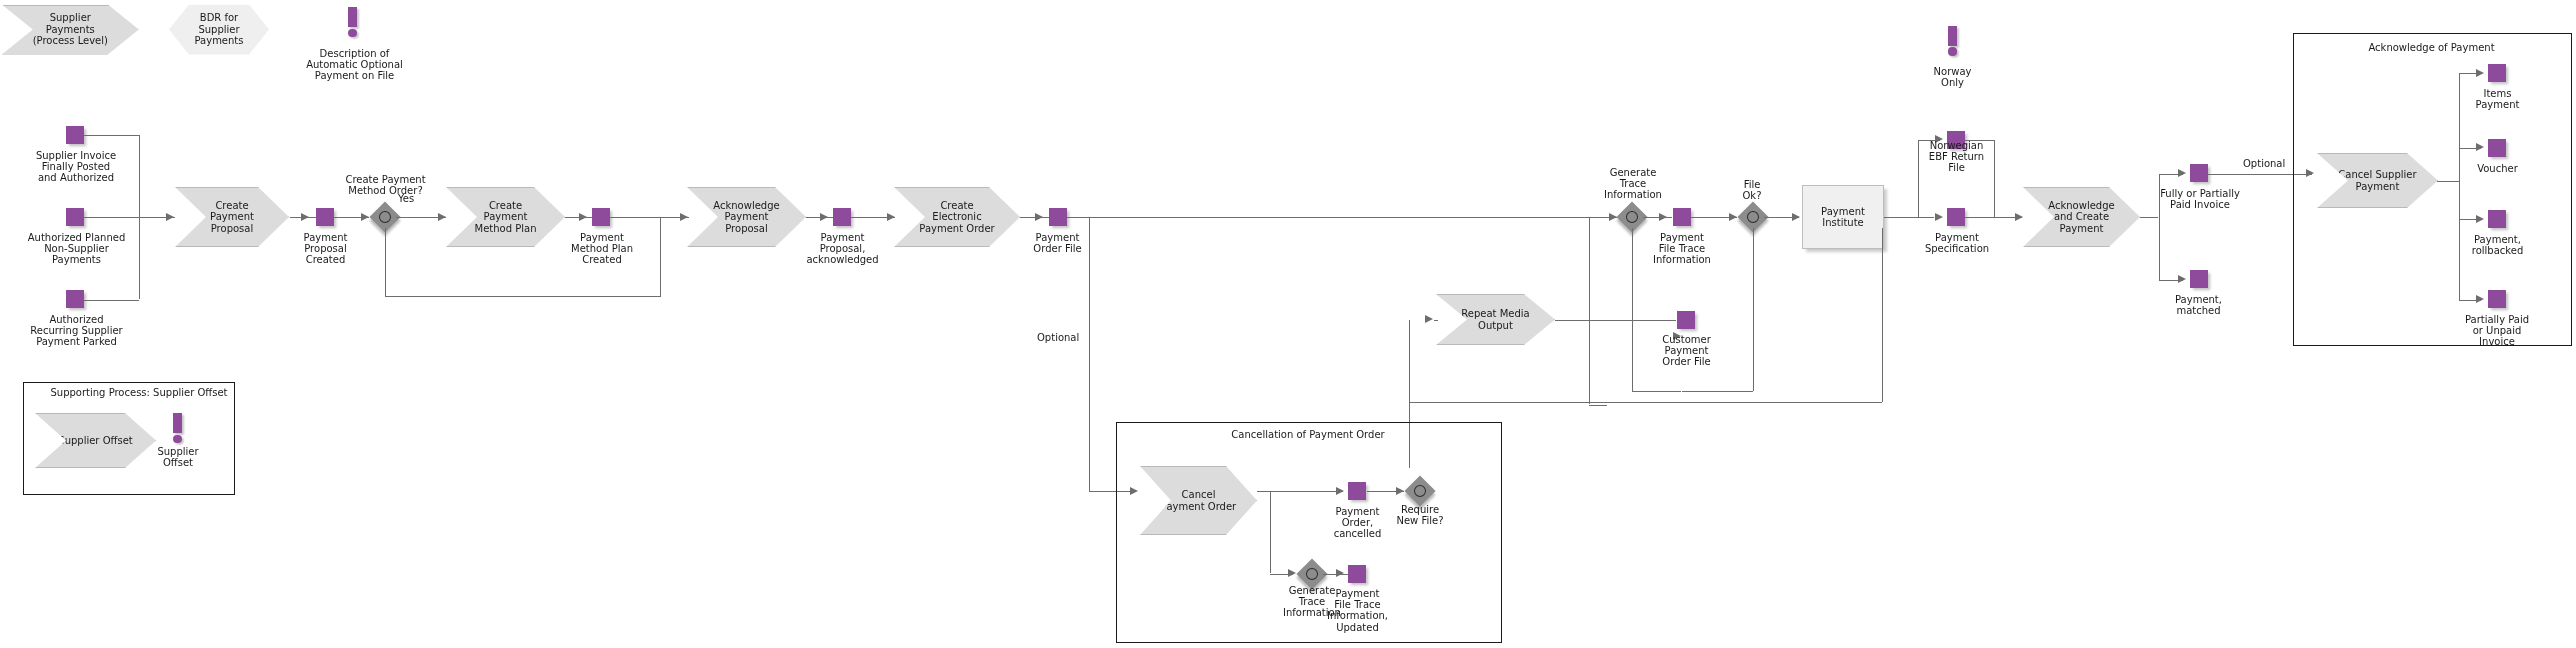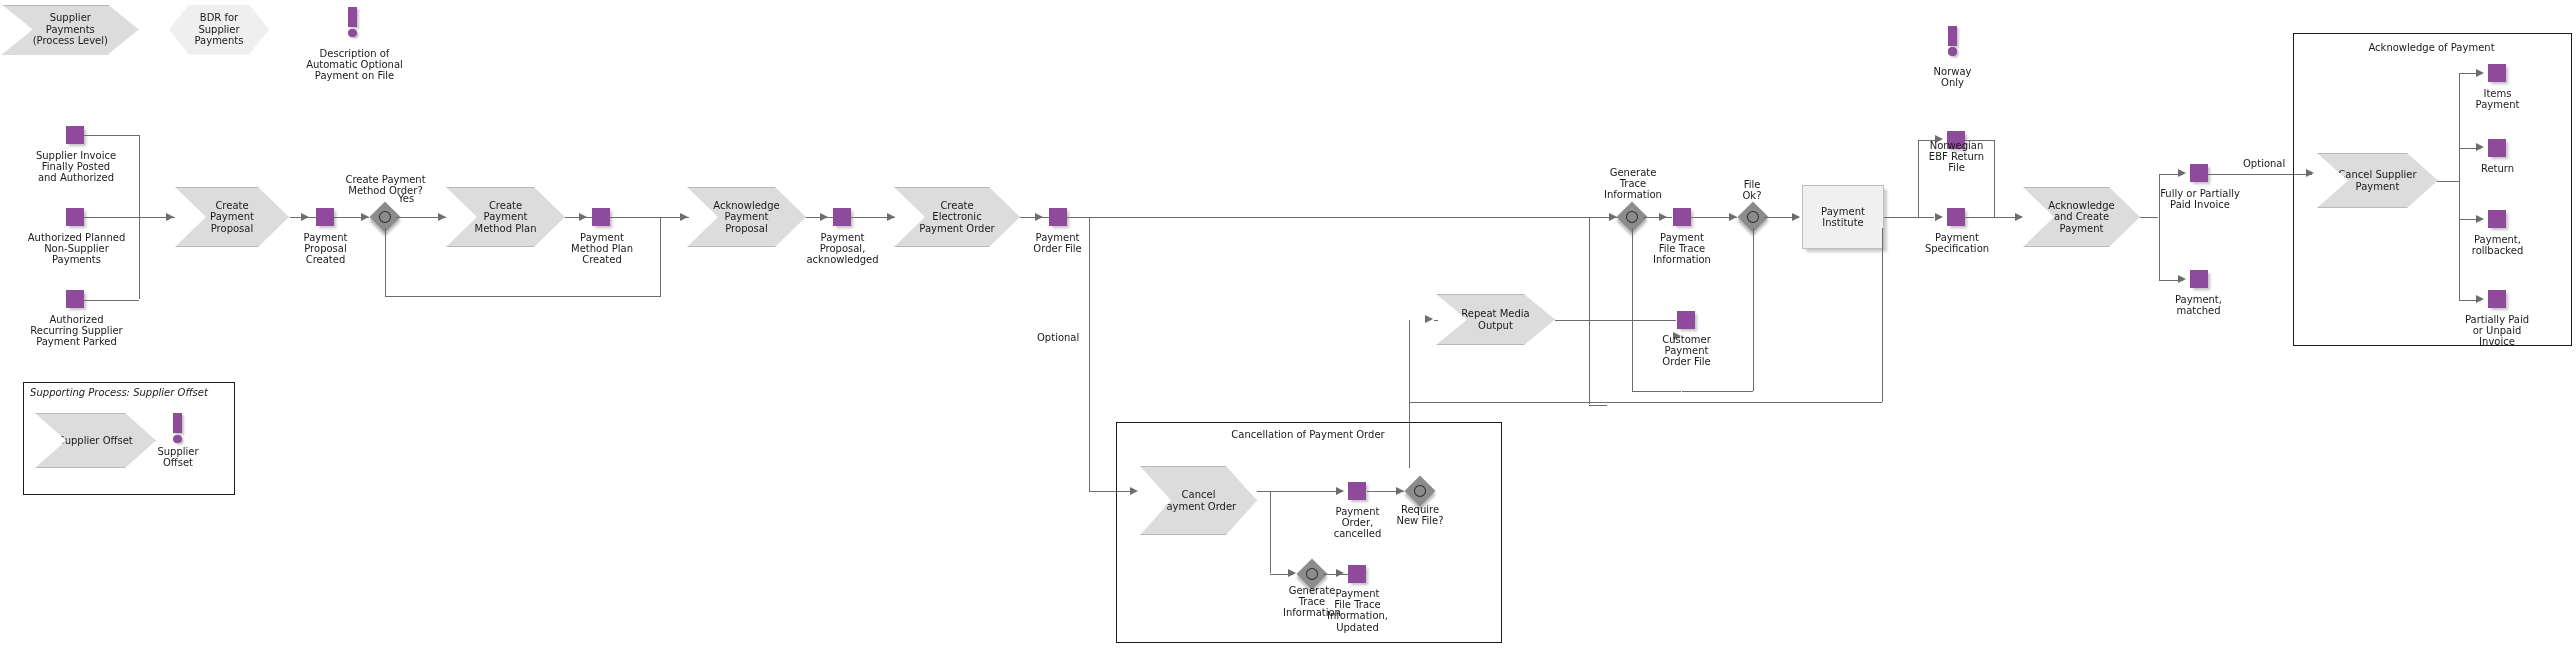--- a/index.html
+++ b/index.html
@@ -337,33 +337,33 @@
   <div class="arrow r" style="left:2476px;top:69px;"></div>
   <div class="arrow r" style="left:2476px;top:143px;"></div>
   <div class="arrow r" style="left:2476px;top:215px;"></div>
   <div class="arrow r" style="left:2476px;top:295px;"></div>
 
   <div class="node evt" style="left:2488px;top:64px;"></div>
   <div class="evt-lbl t11" style="left:2452px;top:88px;width:91px;">Items
 Payment</div>
 
   <div class="node evt" style="left:2488px;top:139px;"></div>
-  <div class="evt-lbl t11" style="left:2452px;top:163px;width:91px;">Return</div>
+  <div class="evt-lbl t11" style="left:2452px;top:163px;width:91px;">Voucher</div>
 
   <div class="node evt" style="left:2488px;top:210px;"></div>
   <div class="evt-lbl t11" style="left:2452px;top:234px;width:91px;">Payment,
 rollbacked</div>
 
   <div class="node evt" style="left:2488px;top:290px;"></div>
   <div class="evt-lbl t11" style="left:2446px;top:314px;width:102px;">Partially Paid
 or Unpaid
 Invoice</div>
 
   <div class="frame" style="position:absolute;left:23px;top:382px;width:210px;height:111px;"></div>
-  <div class="frame-title t11" style="left:14px;top:387px;width:210px;font-style:italic;">Supporting Process: Supplier Offset</div>
+  <div class="frame-title t11" style="left:34px;top:387px;width:210px;">Supporting Process: Supplier Offset</div>
 
   <div class="node chev t11" style="left:35px;top:413px;width:121px;height:55px;">
     <div class="lbl" style="white-space:pre-line;">Supplier Offset</div>
   </div>
 
   <div class="bang" style="left:172px;top:413px;width:11px;">
     <div class="bar"></div>
     <div class="dot"></div>
   </div>
   <div class="bang-lbl t11" style="left:148px;top:446px;width:60px;">Supplier

